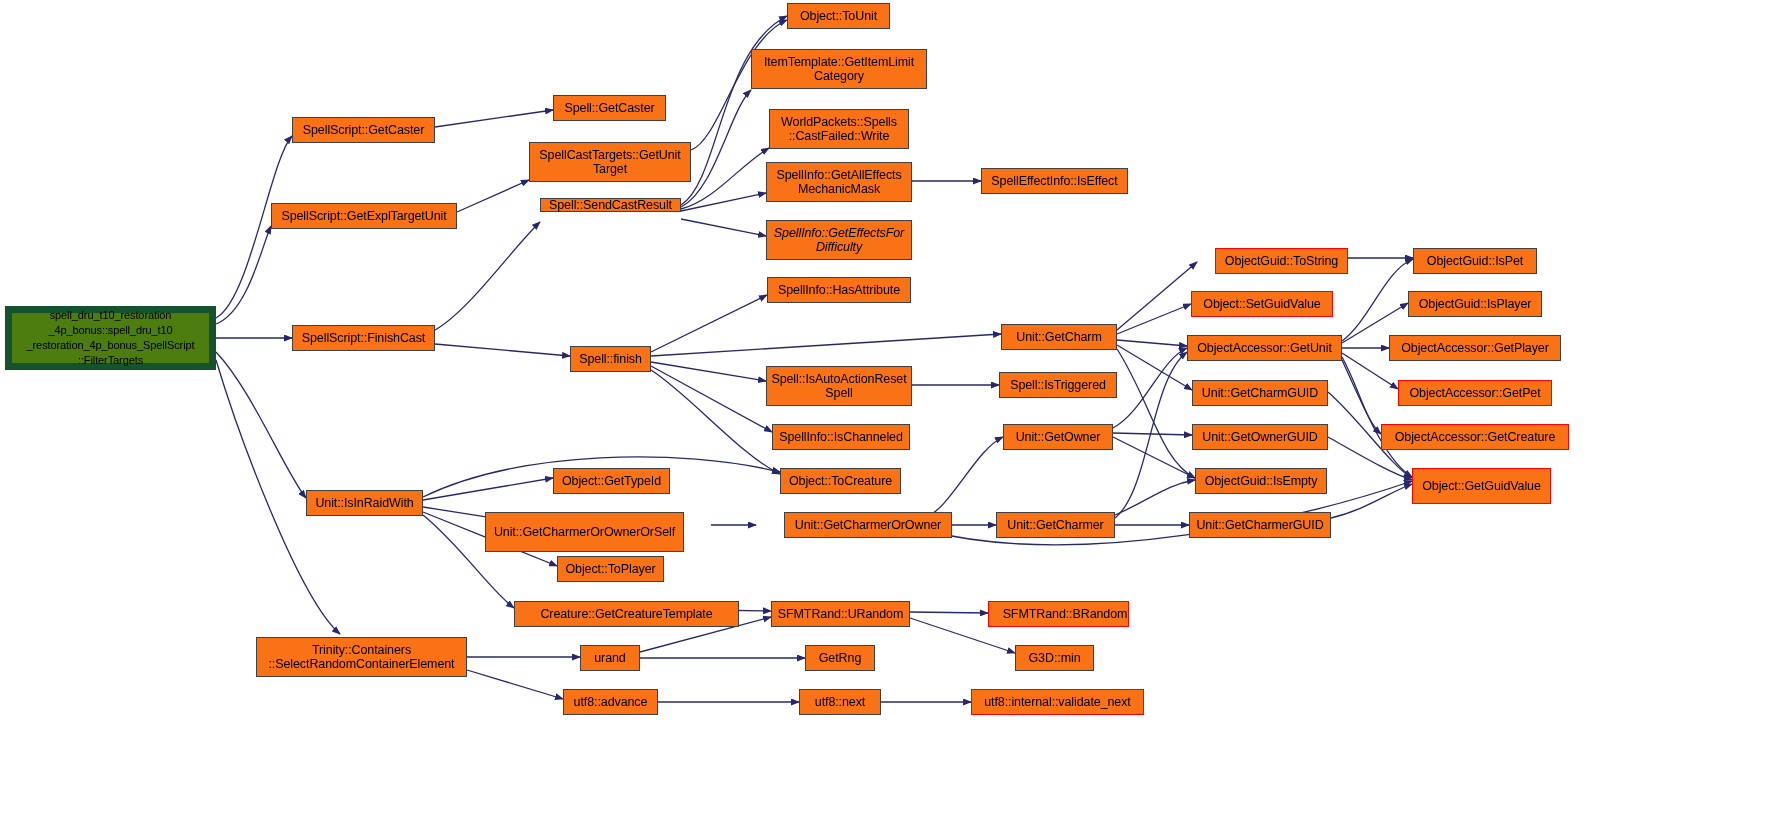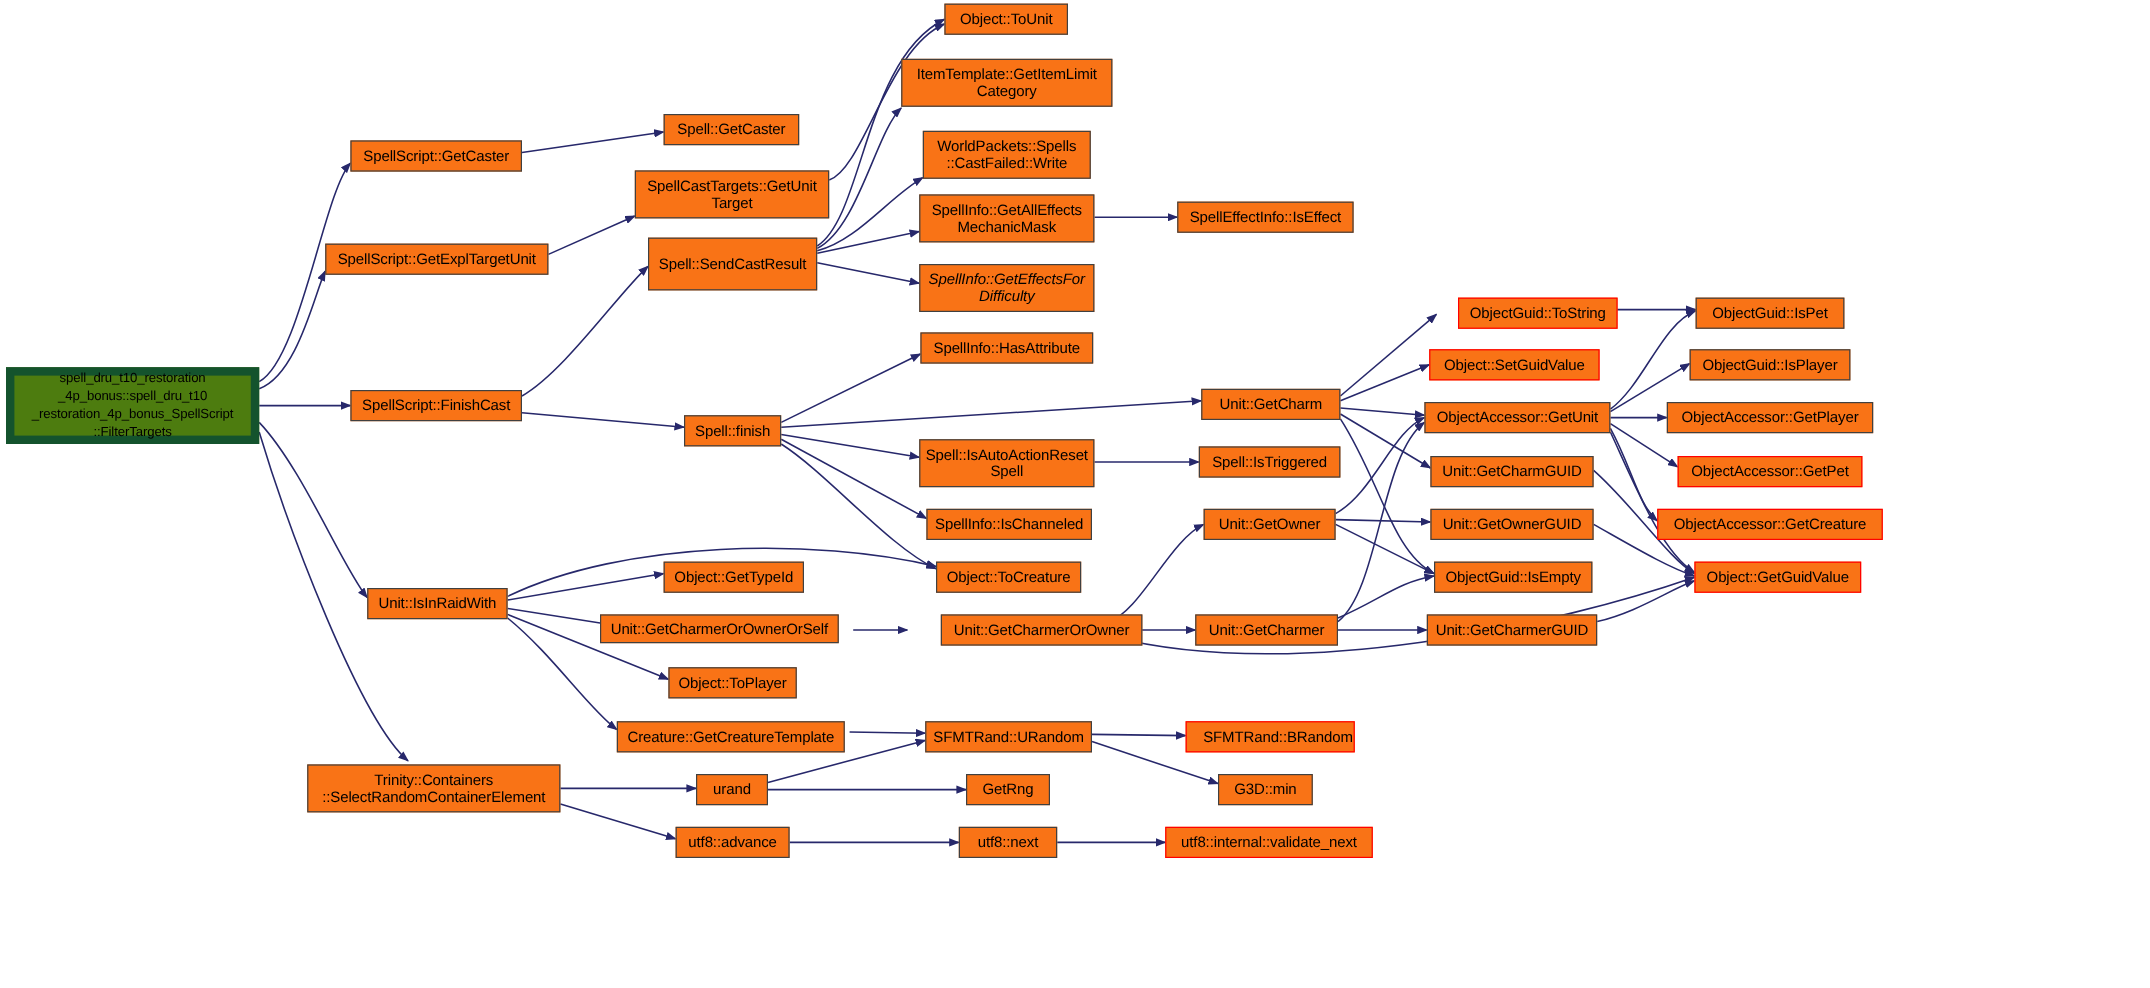--- a/index.html
+++ b/index.html
@@ -130,26 +130,26 @@
 ::FilterTargets</div>
       <div class="node" style="left: 292px; top: 117px; width: 143px; height: 26px;">SpellScript::GetCaster</div>
       <div class="node" style="left: 271px; top: 203px; width: 186px; height: 26px;">SpellScript::GetExplTargetUnit</div>
       <div class="node" style="left: 292px; top: 325px; width: 143px; height: 26px;">SpellScript::FinishCast</div>
       <div class="node" style="left: 306px; top: 490px; width: 117px; height: 26px;">Unit::IsInRaidWith</div>
       <div class="node" style="left: 256px; top: 637px; width: 211px; height: 40px;">Trinity::Containers
 ::SelectRandomContainerElement</div>
       <div class="node" style="left: 553px; top: 95px; width: 113px; height: 26px;">Spell::GetCaster</div>
       <div class="node" style="left: 529px; top: 142px; width: 162px; height: 40px;">SpellCastTargets::GetUnit
 Target</div>
-      <div class="node" style="left: 540px; top: 198px; width: 141px; height: 44px;">Spell::SendCastResult</div>
+      <div class="node" style="left: 540px; top: 198px; width: 141px; height: 14px;">Spell::SendCastResult</div>
       <div class="node" style="left: 570px; top: 346px; width: 81px; height: 26px;">Spell::finish</div>
       <div class="node" style="left: 553px; top: 468px; width: 117px; height: 26px;">Object::GetTypeId</div>
-      <div class="node" style="left: 500px; top: 512px; width: 199px; height: 24px; text-align: right;">Unit::GetCharmerOrOwnerOrSelf</div>
+      <div class="node" style="left: 485px; top: 512px; width: 199px; height: 40px; text-align: right;">Unit::GetCharmerOrOwnerOrSelf</div>
       <div class="node" style="left: 557px; top: 556px; width: 107px; height: 26px;">Object::ToPlayer</div>
-      <div class="node" style="left: 514px; top: 601px; width: 190px; height: 26px;">Creature::GetCreatureTemplate</div>
+      <div class="node" style="left: 514px; top: 601px; width: 225px; height: 26px;">Creature::GetCreatureTemplate</div>
       <div class="node" style="left: 580px; top: 645px; width: 60px; height: 26px;">urand</div>
       <div class="node" style="left: 563px; top: 689px; width: 95px; height: 26px;">utf8::advance</div>
       <div class="node" style="left: 787px; top: 3px; width: 103px; height: 26px;">Object::ToUnit</div>
       <div class="node" style="left: 751px; top: 49px; width: 176px; height: 40px;">ItemTemplate::GetItemLimit
 Category</div>
       <div class="node" style="left: 769px; top: 109px; width: 140px; height: 40px;">WorldPackets::Spells
 ::CastFailed::Write</div>
       <div class="node" style="left: 766px; top: 162px; width: 146px; height: 40px;">SpellInfo::GetAllEffects
 MechanicMask</div>
       <div class="node" style="left: 766px; top: 220px; width: 146px; height: 40px; font-style: italic;">SpellInfo::GetEffectsFor
@@ -176,15 +176,15 @@
       <div class="node" style="left: 1195px; top: 468px; width: 132px; height: 26px;">ObjectGuid::IsEmpty</div>
       <div class="node" style="left: 1189px; top: 512px; width: 142px; height: 26px;">Unit::GetCharmerGUID</div>
       <div class="node red" style="left: 988px; top: 601px; width: 141px; height: 26px; padding-left: 13px;">SFMTRand::BRandom</div>
       <div class="node" style="left: 1015px; top: 645px; width: 79px; height: 26px;">G3D::min</div>
       <div class="node red" style="left: 971px; top: 689px; width: 173px; height: 26px;">utf8::internal::validate_next</div>
       <div class="node" style="left: 1413px; top: 248px; width: 124px; height: 26px;">ObjectGuid::IsPet</div>
       <div class="node" style="left: 1408px; top: 291px; width: 134px; height: 26px;">ObjectGuid::IsPlayer</div>
       <div class="node" style="left: 1389px; top: 335px; width: 172px; height: 26px;">ObjectAccessor::GetPlayer</div>
       <div class="node red" style="left: 1398px; top: 380px; width: 154px; height: 26px;">ObjectAccessor::GetPet</div>
       <div class="node red" style="left: 1381px; top: 424px; width: 188px; height: 26px;">ObjectAccessor::GetCreature</div>
-      <div class="node red" style="left: 1412px; top: 468px; width: 139px; height: 26px;">Object::GetGuidValue</div>
+      <div class="node red" style="left: 1412px; top: 468px; width: 139px; height: 36px;">Object::GetGuidValue</div>
     </div>
 </div>
 
 </body></html>

